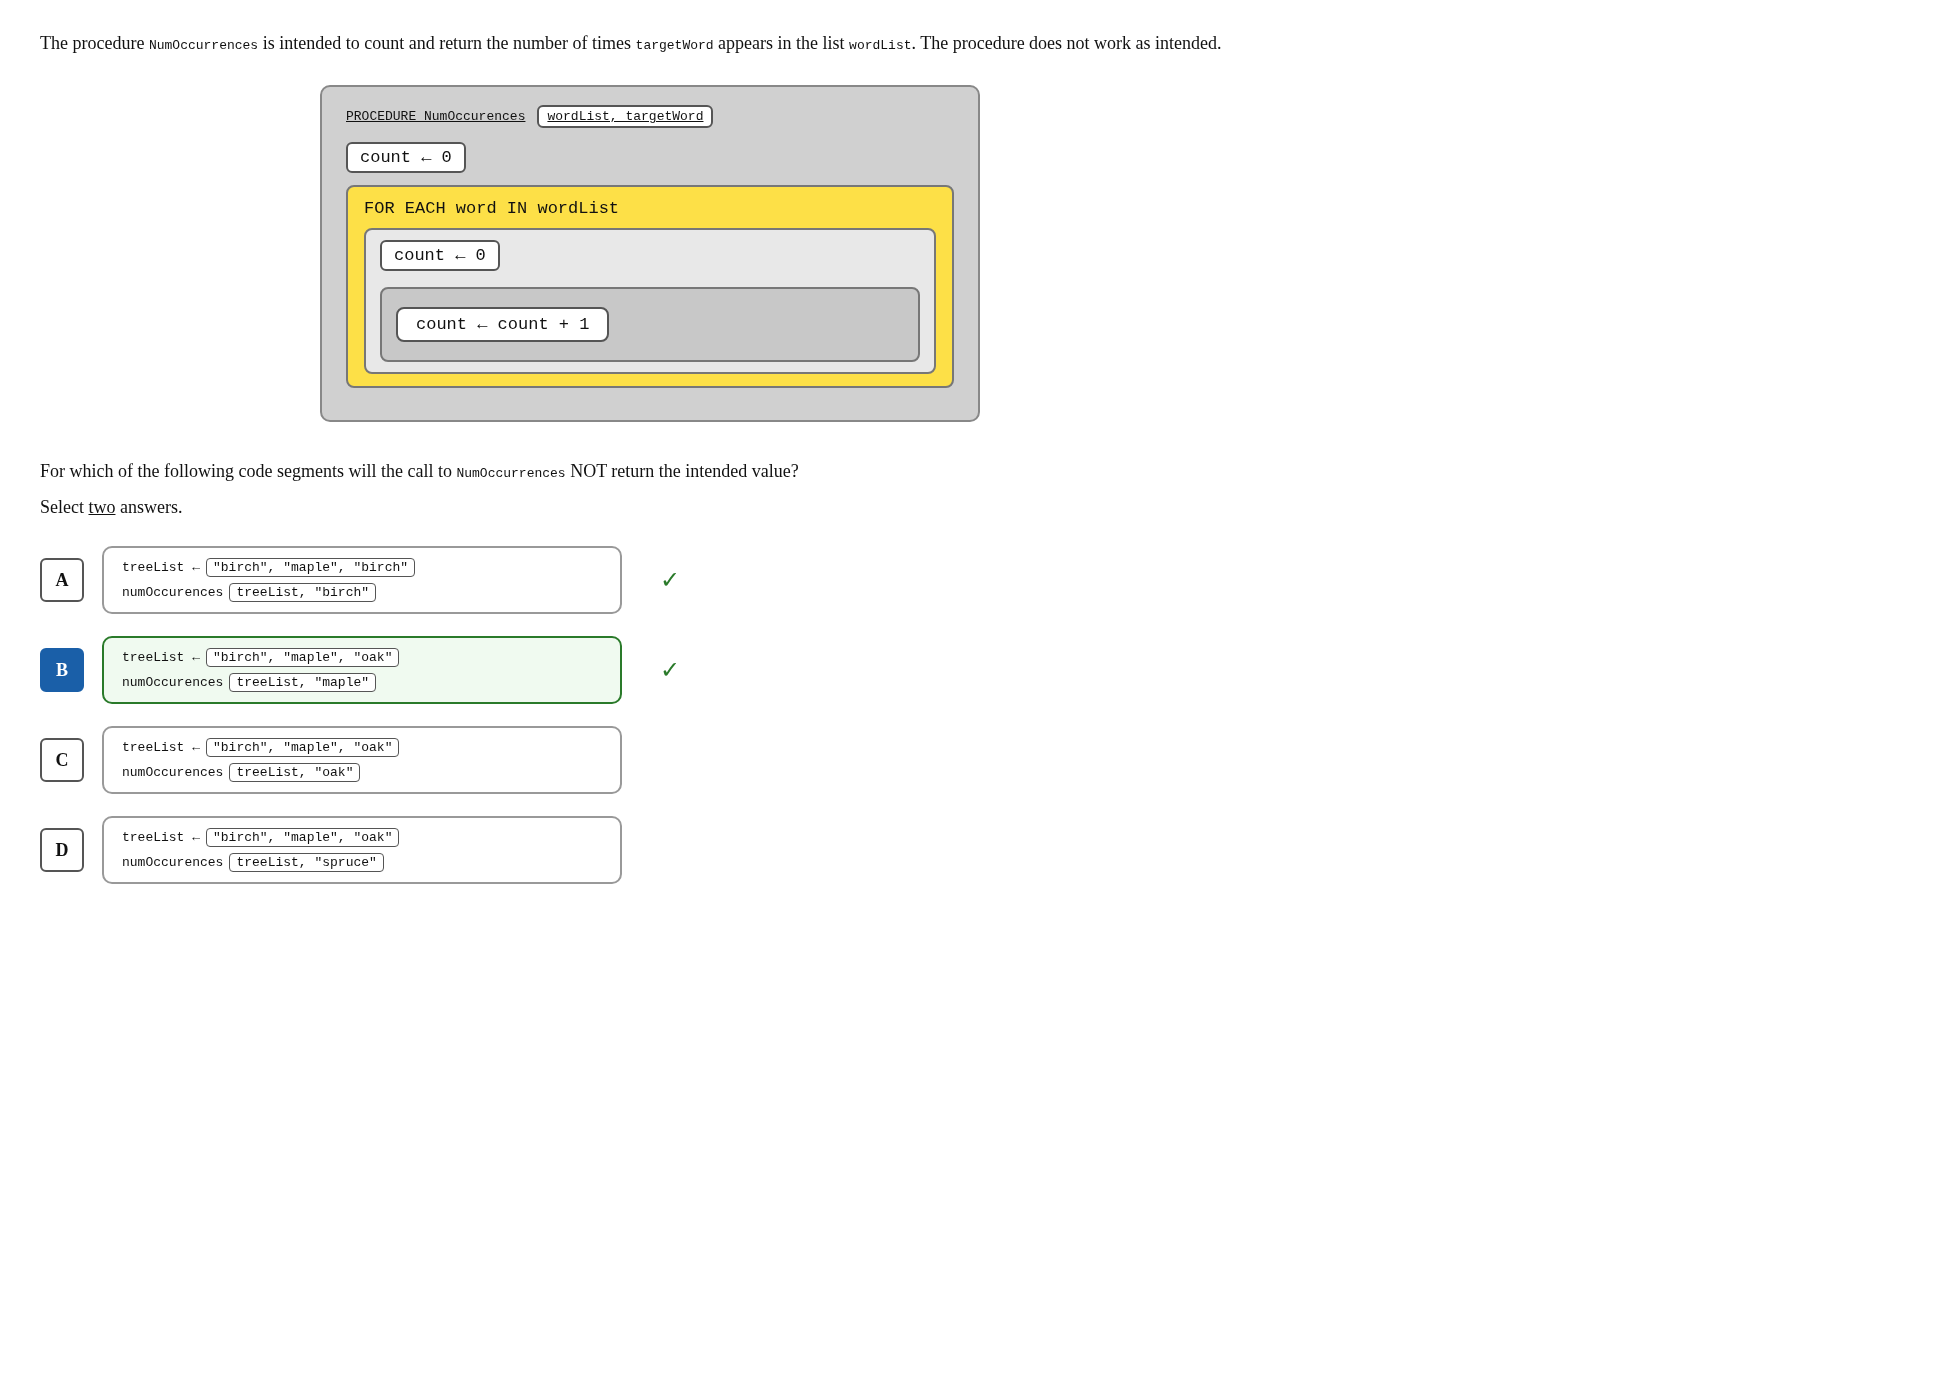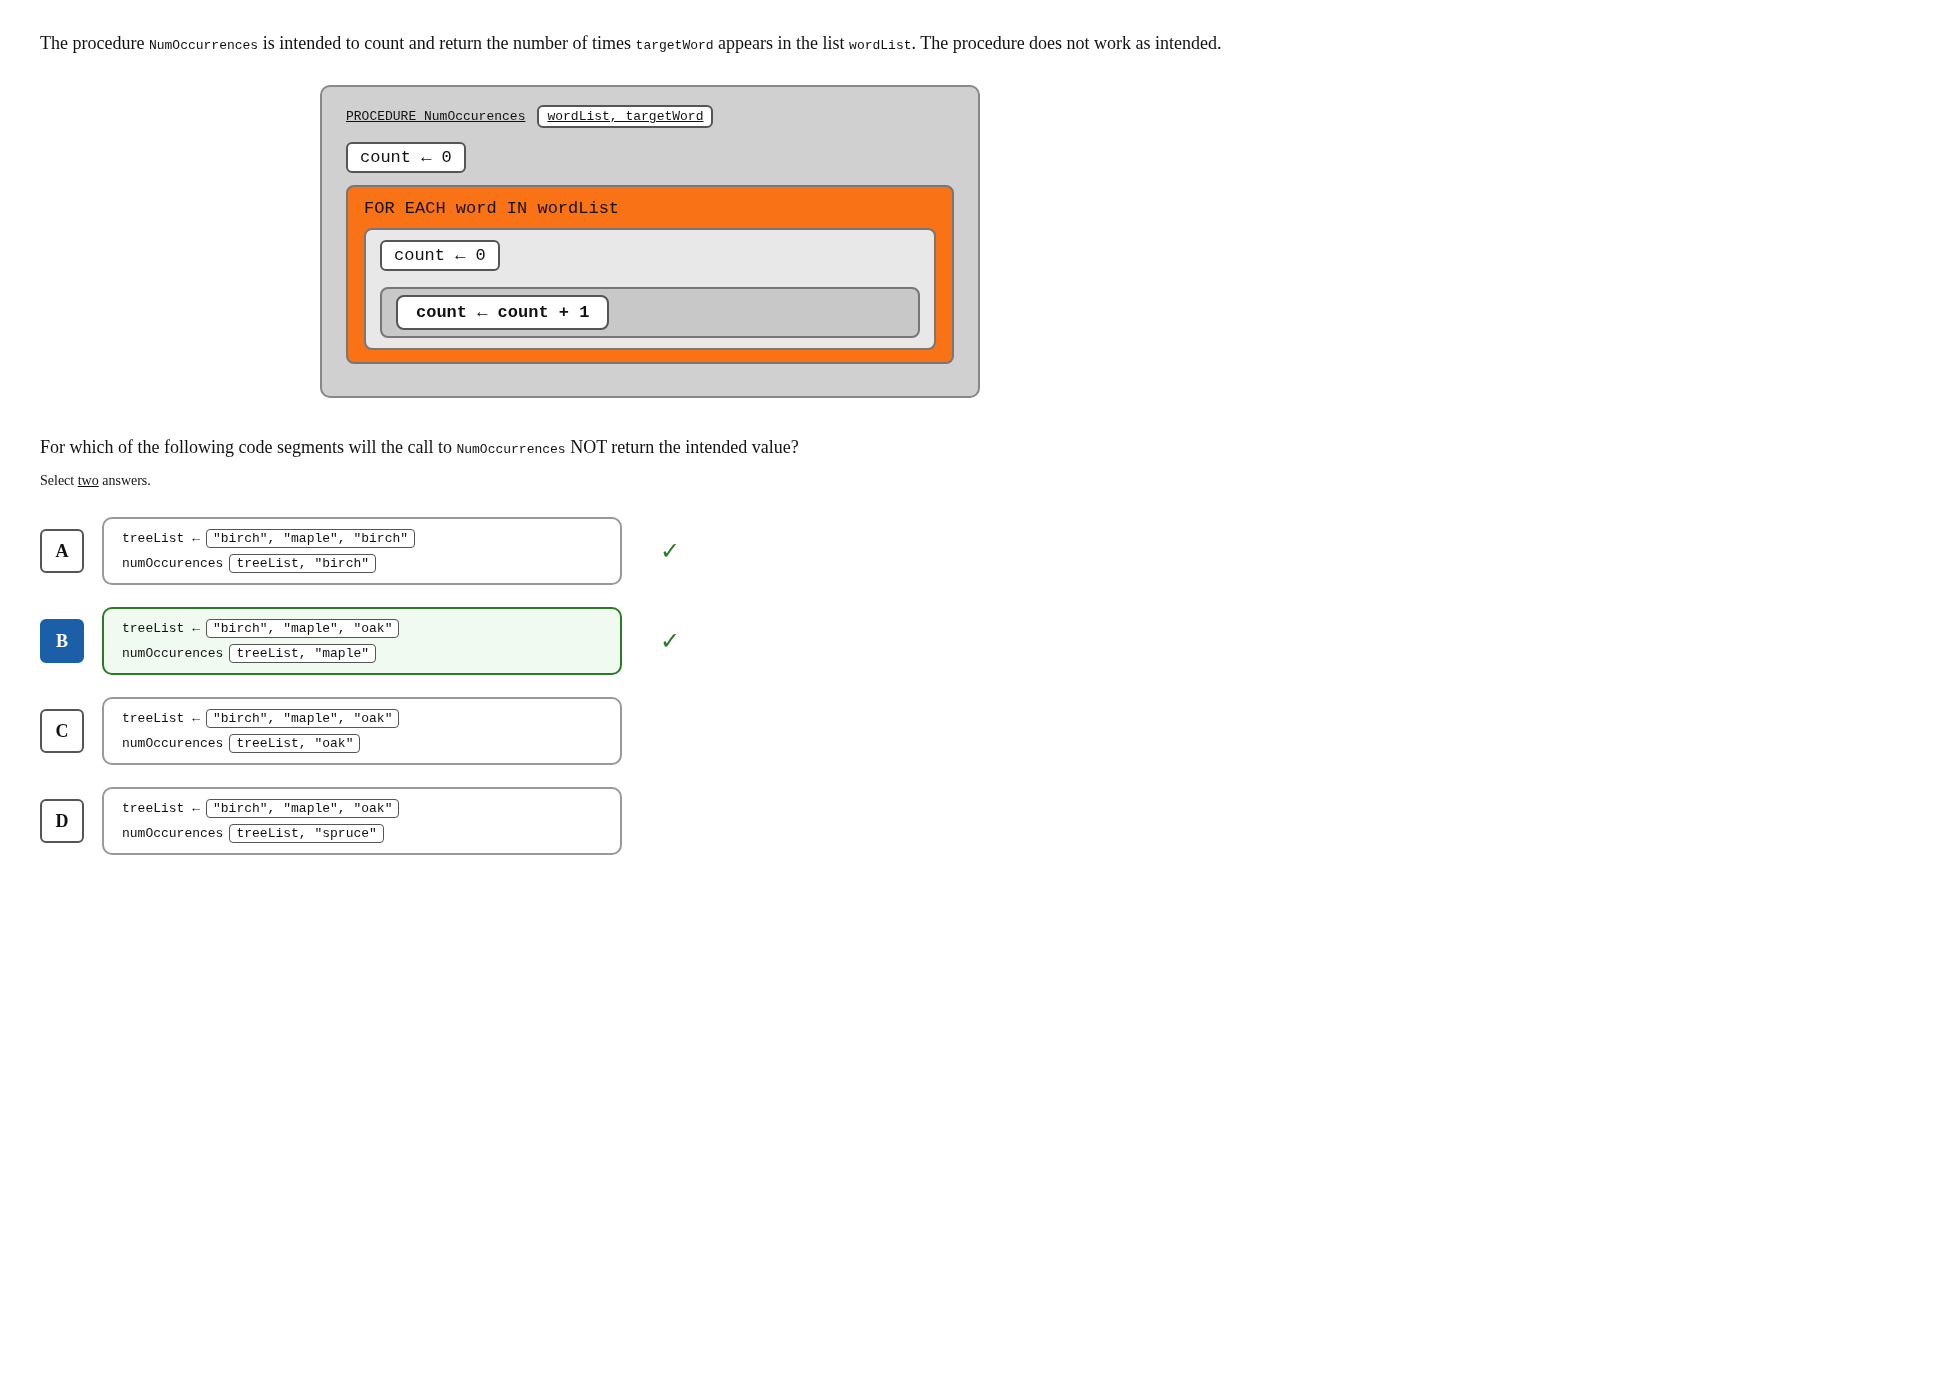--- a/index.html
+++ b/index.html
@@ -61,21 +61,21 @@
       border: 2px solid #555;
       border-radius: 6px;
       display: inline-block;
       padding: 4px 12px;
       font-family: 'Courier New', Courier, monospace;
       font-size: 17px;
       margin-bottom: 12px;
     }
 
     .for-block {
-      background: #f97316;
+      background: #fde047;
       border: 2px solid #777;
       border-radius: 8px;
       padding: 12px 16px 12px 16px;
       margin-bottom: 14px;
     }
     .for-label {
       font-family: 'Courier New', Courier, monospace;
       font-size: 17px;
       margin-bottom: 10px;
     }
@@ -92,23 +92,22 @@
       display: inline-block;
       padding: 4px 12px;
       font-family: 'Courier New', Courier, monospace;
       font-size: 17px;
       margin-bottom: 10px;
     }
     .if-inner-block {
       background: #c8c8c8;
       border: 2px solid #777;
       border-radius: 8px;
-      padding: 6px 14px;
+      padding: 18px 14px;
       margin-top: 6px;
-      font-weight: bold;
     }
     .count-update-box {
       background: #fff;
       border: 2px solid #555;
       border-radius: 8px;
       display: inline-block;
       padding: 6px 18px;
       font-family: 'Courier New', Courier, monospace;
       font-size: 17px;
     }
@@ -125,21 +124,21 @@
       background: #fff;
     }
 
     
     .question-text {
       font-size: 18px;
       margin-bottom: 12px;
       line-height: 1.5;
     }
     .select-text {
-      font-size: 14px;
+      font-size: 18px;
       margin-bottom: 28px;
     }
     .underline { text-decoration: underline; }
 
     
     .answer-choices {
       display: flex;
       flex-direction: column;
       gap: 22px;
     }

